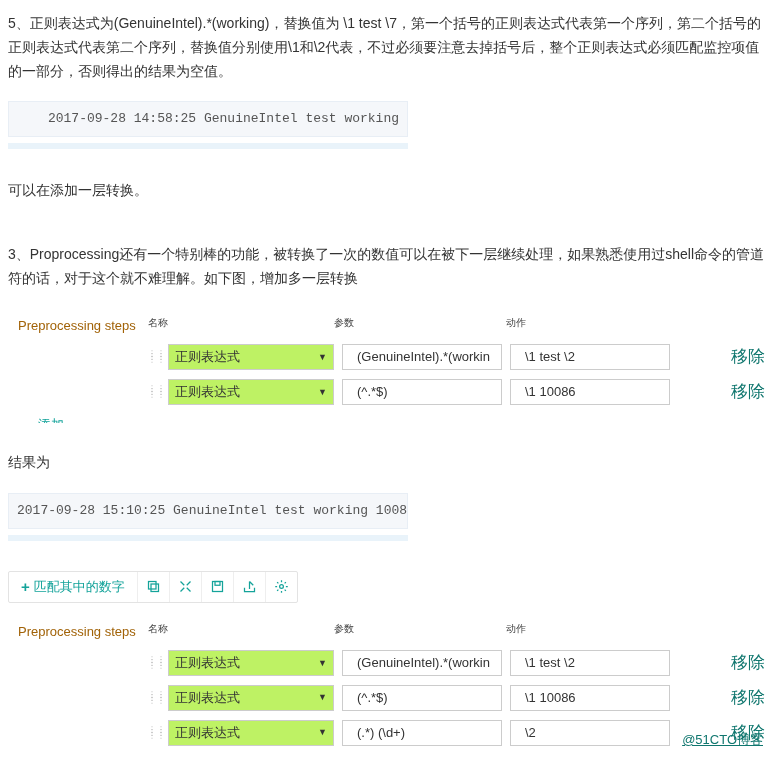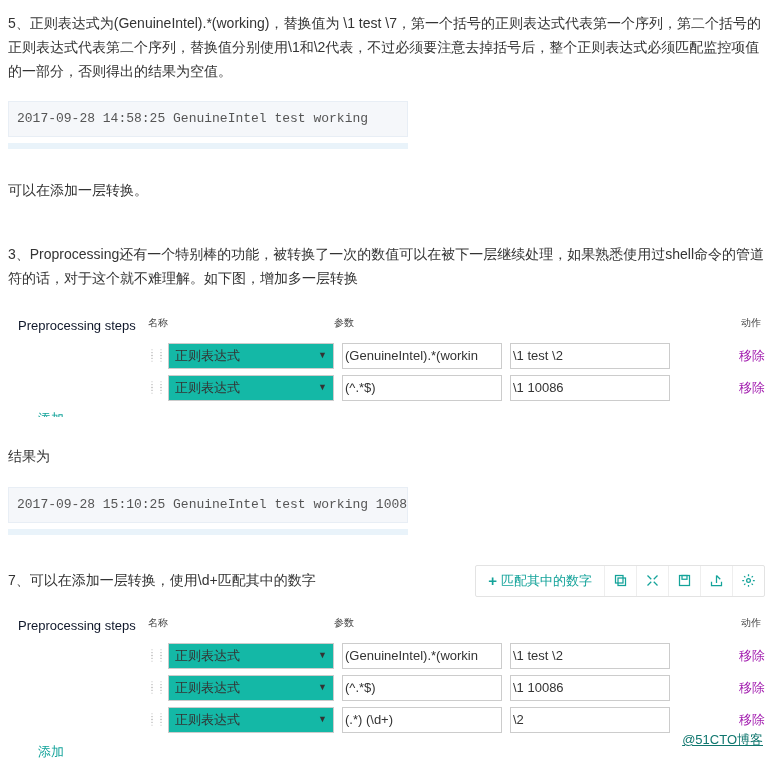--- a/index.html
+++ b/index.html
@@ -21,97 +21,98 @@
     border: 1px solid #e8eef5;
     padding: 6px 8px;
     font-family: Consolas, "Courier New", monospace;
     font-size: 13px;
     color: #555;
     margin: 4px 0 6px 0;
     width: 400px;
     box-sizing: border-box;
     white-space: nowrap;
     overflow: hidden;
+    text-align: right;
   }
   .code-underbar {
     height: 6px;
     background: #e9f3fa;
     width: 400px;
     margin-bottom: 30px;
   }
   .steps-table {
     margin: 4px 0 4px 10px;
     font-size: 13px;
   }
   .steps-row {
     display: flex;
     align-items: center;
     margin-bottom: 6px;
   }
   .label-col {
     width: 130px;
-    color: #0f172a;
+    color: #a16207;
     padding-top: 6px;
   }
   .header-row .hcell {
     color: #444;
     font-size: 10px;
   }
   .hcell.name { width: 186px; margin-left: 0; }
   .hcell.param { width: 172px; }
-  .hcell.action { width: 160px; text-align: right; padding-right: 4px; flex:1;}
+  .hcell.action { width: 160px; padding-right: 4px; flex:1;}
   .handle {
     width: 14px;
     display: inline-flex;
     flex-direction: column;
     gap: 1px;
     margin-right: 6px;
     color: #bbb;
     font-size: 8px;
     line-height: 2px;
   }
   .handle span { letter-spacing: 1px; }
   .sel {
     width: 166px;
     height: 26px;
     border: 1px solid #ccc;
-    background: #14b8a6;
+    background: #bef264;
     padding: 0 22px 0 6px;
     font-size: 13px;
     color: #333;
     margin-right: 8px;
     position: relative;
     display: inline-flex;
     align-items: center;
     box-sizing: border-box;
   }
   .sel::after {
     content: "▼";
     position: absolute;
     right: 6px;
     font-size: 9px;
     color: #333;
   }
   .inp {
     width: 160px;
     height: 26px;
     border: 1px solid #ccc;
-    padding: 0 2px;
+    padding: 0 14px;
     font-size: 13px;
     color: #333;
     margin-right: 8px;
     box-sizing: border-box;
     display: inline-flex;
     align-items: center;
     overflow: hidden;
     white-space: nowrap;
   }
   .link {
-    color: #a21caf;
-    font-size: 13px;
+    color: #0f766e;
+    font-size: 17px;
     cursor: pointer;
   }
   .add-link {
     color: #14a39a;
     font-size: 13px;
     margin-left: 20px;
     margin-top: 2px;
     display: inline-block;
   }
   .section { margin-bottom: 28px; }
@@ -214,21 +215,20 @@
 
   <div class="add-trunc">添加</div>
 </div>
 
 <p class="para">结果为</p>
 
 <div class="code-block">2017-09-28 15:10:25  GenuineIntel test working 10086</div>
 <div class="code-underbar"></div>
 
 <div class="toolbar-row">
-  <p class="para para-inline">7、可以在添加一层转换，使用\d+匹配其中的数字</p>
   <div class="action-toolbar">
     <div class="tb-btn">
       <span class="plus">+</span>
       <span>匹配其中的数字</span>
     </div>
     <div class="tb-btn">
       <svg viewBox="0 0 24 24" fill="none" stroke="#14a39a" stroke-width="2">
           <rect x="8" y="8" width="12" height="12"></rect>
           <rect x="4" y="4" width="12" height="12"></rect>
         </svg>

